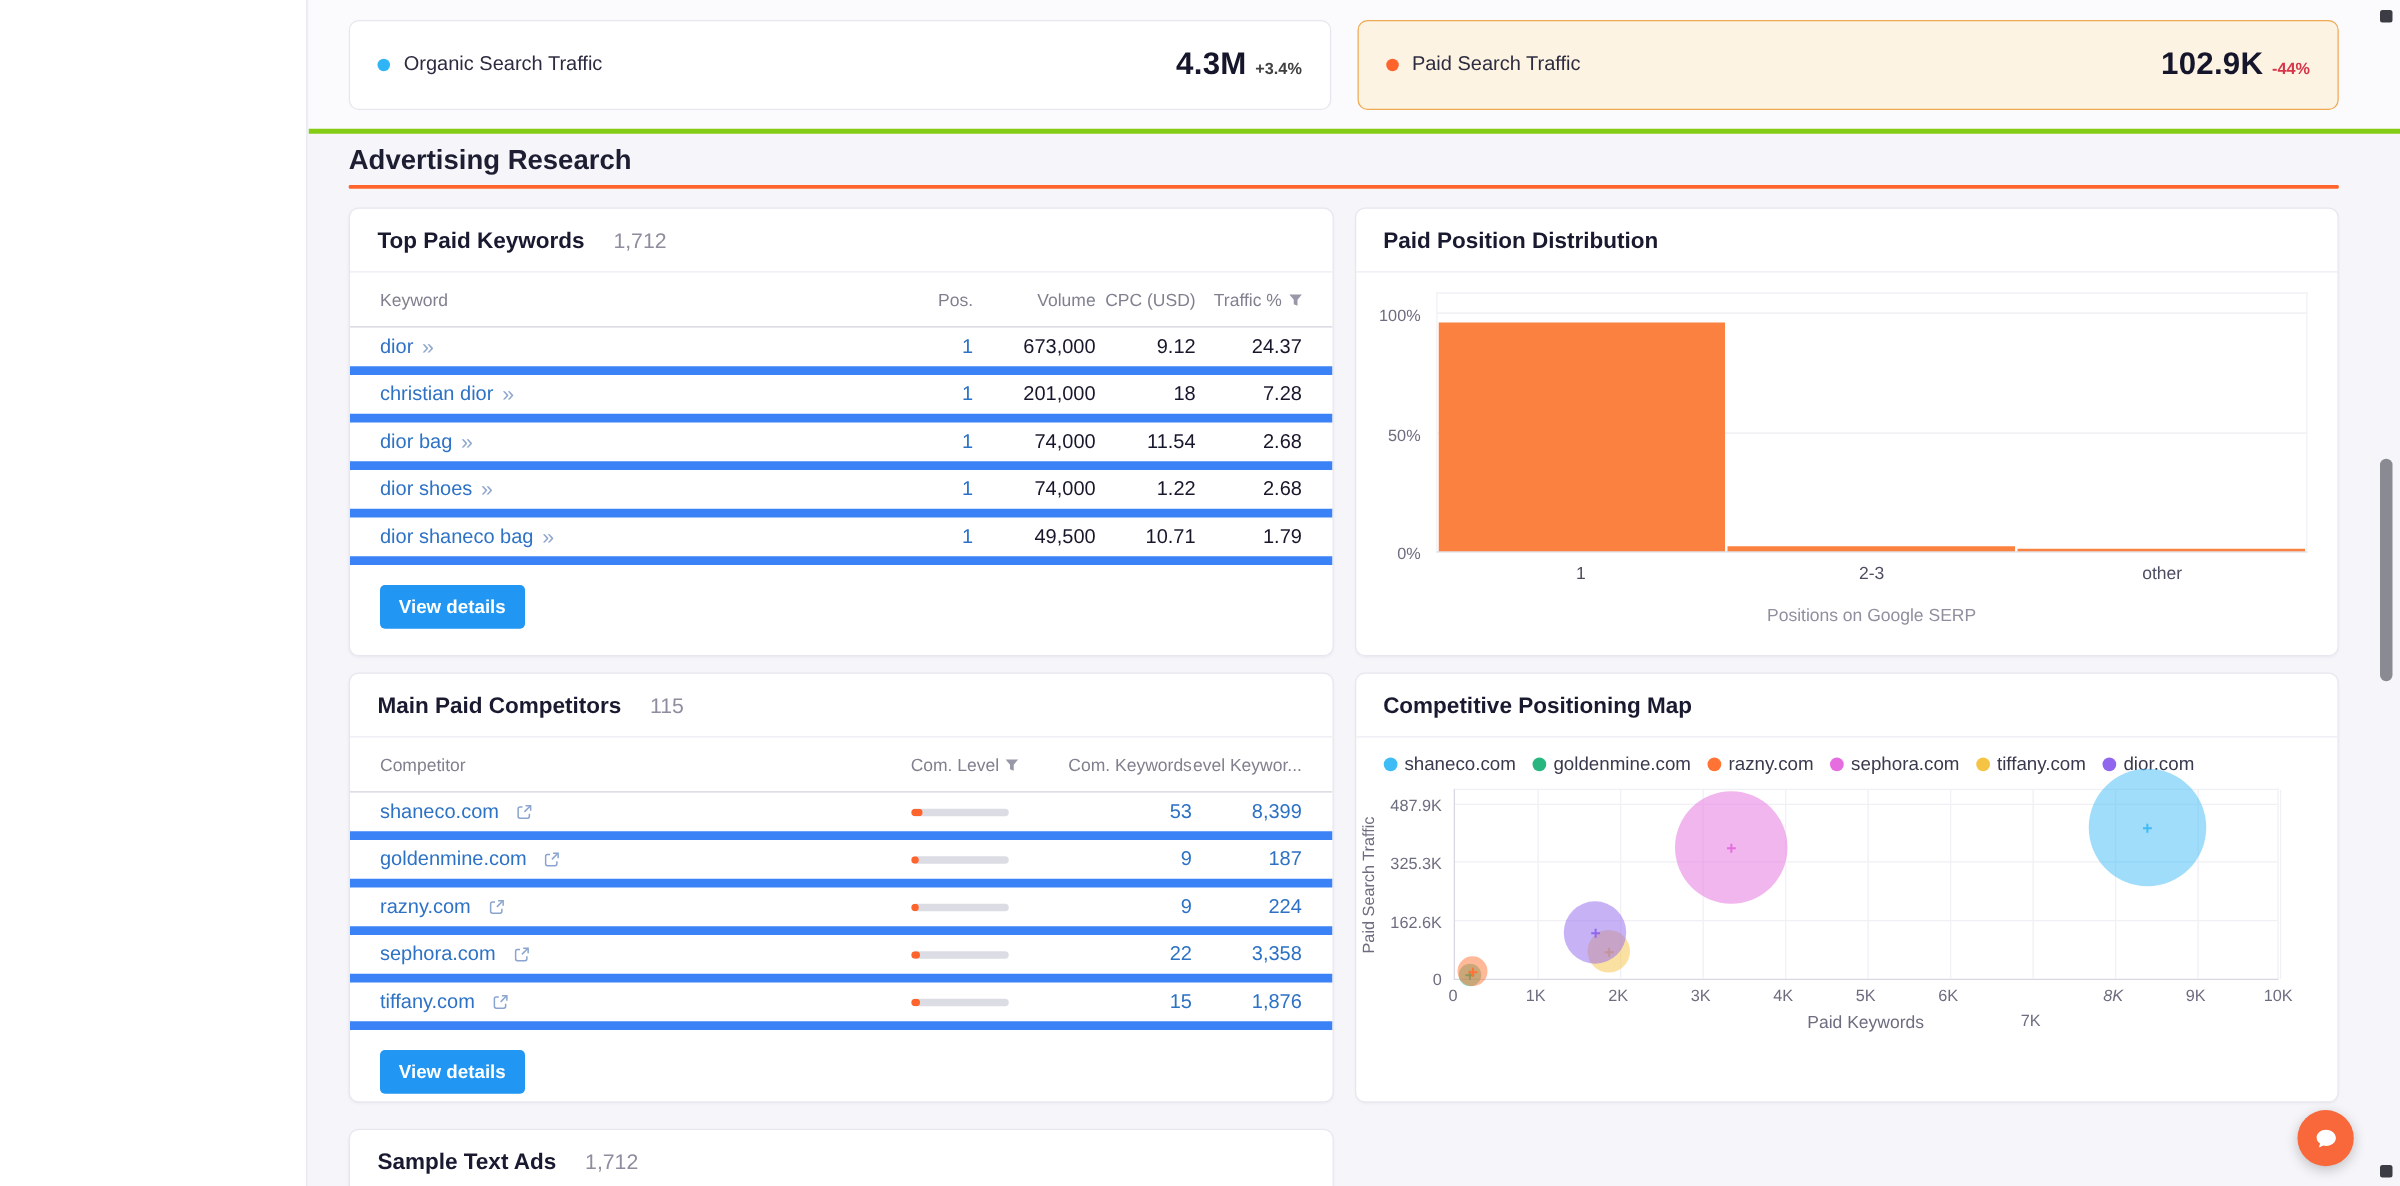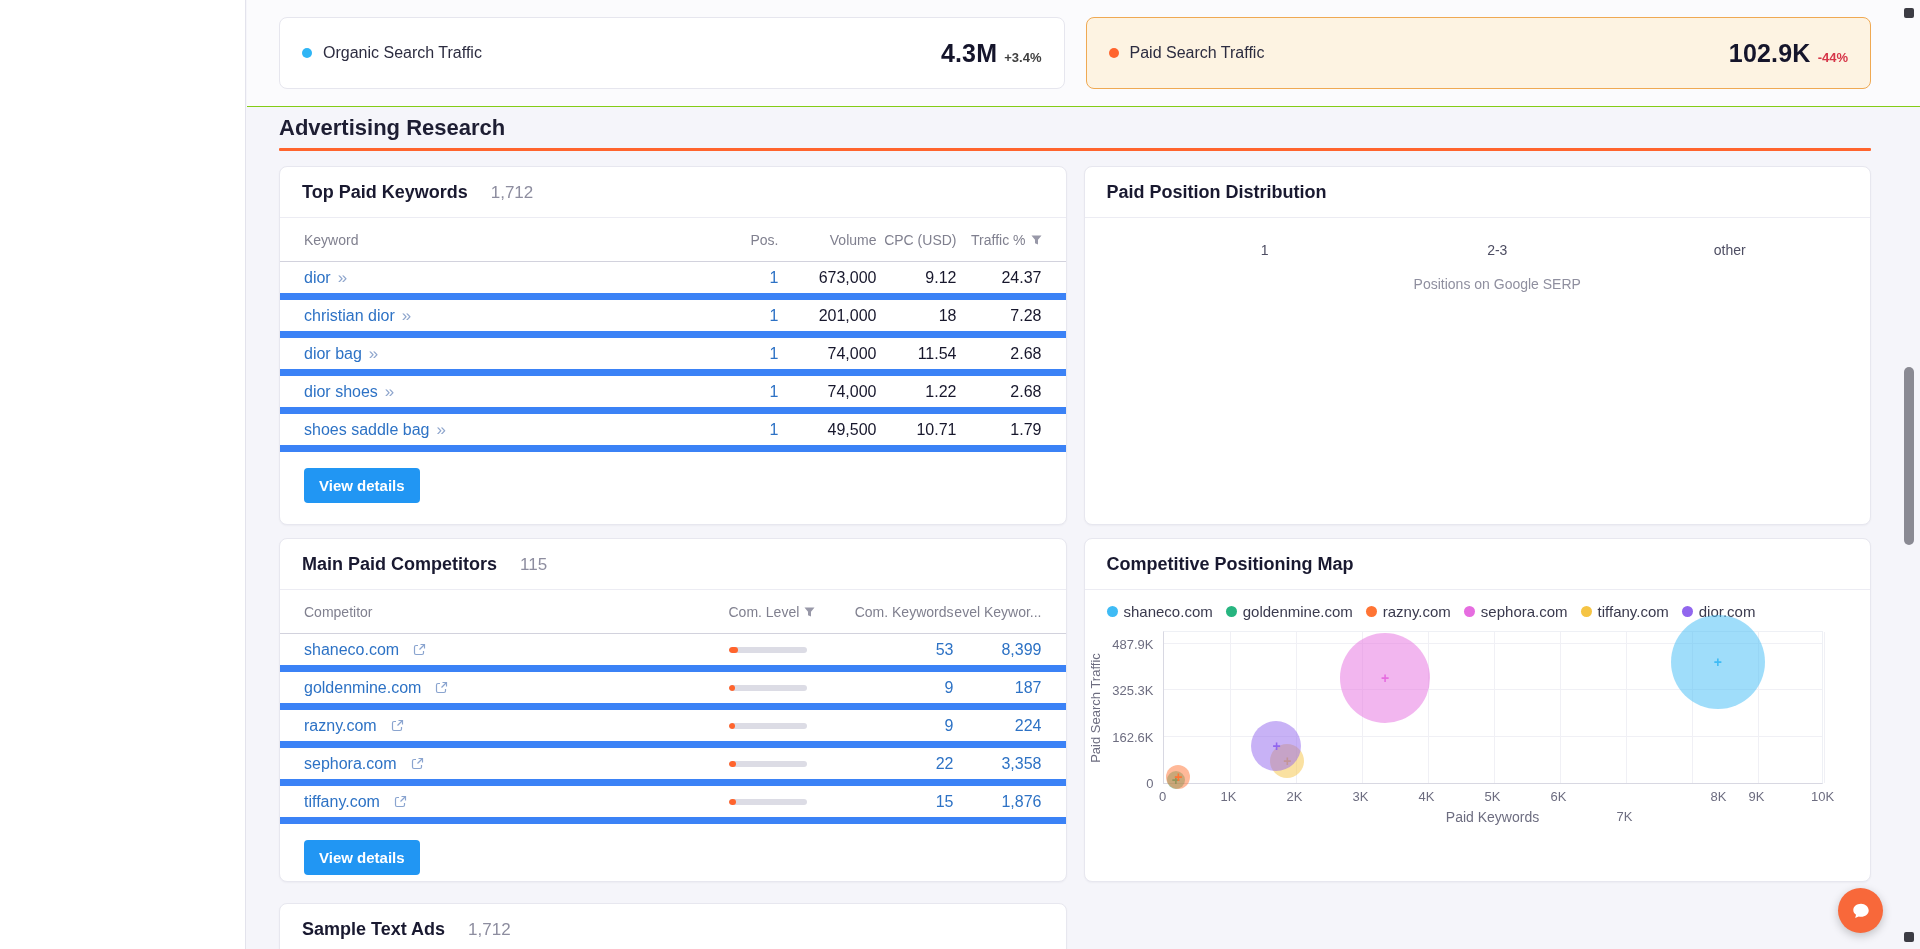--- a/index.html
+++ b/index.html
@@ -1,21 +1,21 @@
 <!DOCTYPE html>
 <html><head>
 <meta charset="utf-8">
 <style>
   *{box-sizing:border-box;margin:0;padding:0}
   html,body{width:1920px;height:949px;overflow:hidden}
   body{font-family:"Liberation Sans",sans-serif;background:#f5f5fa;color:#1c1c30;position:relative}
   .sidebar{position:absolute;left:0;top:0;width:246px;height:949px;background:#fff;border-right:1px solid #e3e3ec}
   .main{position:absolute;left:247px;top:0;width:1673px;height:949px}
   .content-inner{width:1592px;margin-left:32px}
-  .topbar{background:#fbfbfd;border-bottom:1px solid #84cc16;height:107px}
+  .topbar{background:#fbfbfd;border-bottom:4px solid #84cc16;height:107px}
   .topbar-inner{display:flex;gap:21px;align-items:center;height:100%}
   .metric-card{flex:1;height:72px;background:#fff;border:1px solid #e6e6ee;border-radius:8px;display:flex;align-items:center;justify-content:space-between;padding:0 22px;cursor:pointer}
   .metric-card.highlighted{background:#fdf3e2;border-color:#efa953}
   .metric-left{display:flex;align-items:center;gap:11px}
   .dot{width:10px;height:10px;border-radius:50%;display:inline-block;flex:none}
   .metric-label{font-size:16px;color:#2c2c40}
   .metric-right{display:flex;align-items:baseline;gap:7px}
   .metric-value{font-size:25px;font-weight:bold;color:#15152b;letter-spacing:.2px}
   .metric-delta{font-size:13px;font-weight:bold}
   .section-head{margin-top:8px}
@@ -179,21 +179,21 @@
                   <a class="kw-link">dior shoes</a>
                   <span class="kw-arrow">»</span>
                 </div>
                 <div class="td num blue">1</div>
                 <div class="td num">74,000</div>
                 <div class="td num">1.22</div>
                 <div class="td num">2.68</div>
               </div>
               <div class="trow kw-grid body">
                 <div class="td kw">
-                  <a class="kw-link">shoes saddle bag</a>
+                  <a class="kw-link">dior shaneco bag</a>
                   <span class="kw-arrow">»</span>
                 </div>
                 <div class="td num blue">1</div>
                 <div class="td num">49,500</div>
                 <div class="td num">10.71</div>
                 <div class="td num">1.79</div>
               </div>
             </div>
           <button class="btn-primary">View details</button>
         </div>
@@ -320,20 +320,42 @@
           </div>
         </div>
       </div>
 
       <div class="col">
         <div class="card h1">
           <div class="card-head">
             <span class="card-title">Paid Position Distribution</span>
           </div>
           <div class="bc-wrap">
+            <div class="bc-row">
+              <div class="bc-gutter" id="bc-gutter">
+                  <span class="bc-ylab" style="top: 18px;">100%</span>
+                  <span class="bc-ylab" style="top: 113.5px;">50%</span>
+                  <span class="bc-ylab" style="top: 209px;">0%</span>
+                </div>
+              <div class="bc-plot">
+                <div class="bc-inner" id="bc-inner">
+                    <div class="bc-grid" style="top: 0%;"></div>
+                    <div class="bc-grid" style="top: 50%;"></div>
+                    <div class="bc-slot" style="left: 0%; width: 33.3333%;">
+                      <div class="bc-bar" style="height: 96%; background: rgb(251, 129, 64);"></div>
+                    </div>
+                    <div class="bc-slot" style="left: 33.3333%; width: 33.3333%;">
+                      <div class="bc-bar" style="height: 2.2%; background: rgb(251, 129, 64);"></div>
+                    </div>
+                    <div class="bc-slot" style="left: 66.6667%; width: 33.3333%;">
+                      <div class="bc-bar" style="height: 1%; background: rgb(251, 129, 64);"></div>
+                    </div>
+                  </div>
+              </div>
+            </div>
             <div class="bc-xlabels" id="bc-xlabels">
                 <div>1</div>
                 <div>2-3</div>
                 <div>other</div>
               </div>
             <div class="bc-caption">Positions on Google SERP</div>
           </div>
         </div>
 
         <div class="card h2">
@@ -412,21 +434,21 @@
           </div>
           <div class="bb-xticks" id="bb-xticks">
               <span class="bb-xtick" style="left: 0px;">0</span>
               <span class="bb-xtick" style="left: 66px;">1K</span>
               <span class="bb-xtick" style="left: 132px;">2K</span>
               <span class="bb-xtick" style="left: 198px;">3K</span>
               <span class="bb-xtick" style="left: 264px;">4K</span>
               <span class="bb-xtick" style="left: 330px;">5K</span>
               <span class="bb-xtick" style="left: 396px;">6K</span>
               <span class="bb-xtick" style="left: 462px; margin-top: 20px;">7K</span>
-              <span class="bb-xtick" style="left: 556px;">8K</span>
+              <span class="bb-xtick" style="left: 528px; font-style: italic;">8K</span>
               <span class="bb-xtick" style="left: 594px;">9K</span>
               <span class="bb-xtick" style="left: 660px;">10K</span>
             </div>
           <div class="bb-xlabel">Paid Keywords</div>
         </div>
       </div>
     </div>
   </div>
 </div>
 

